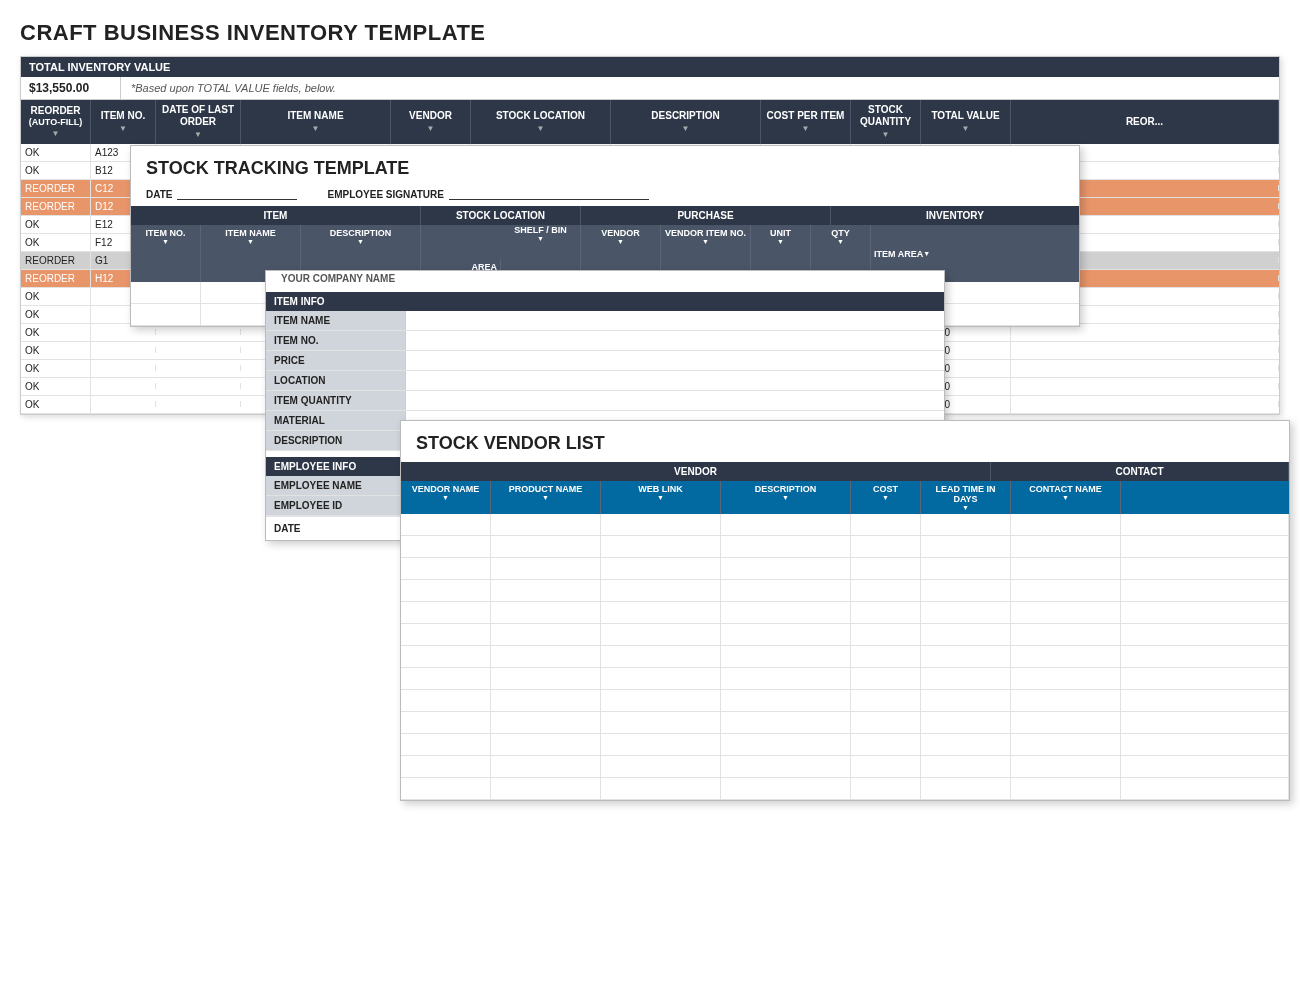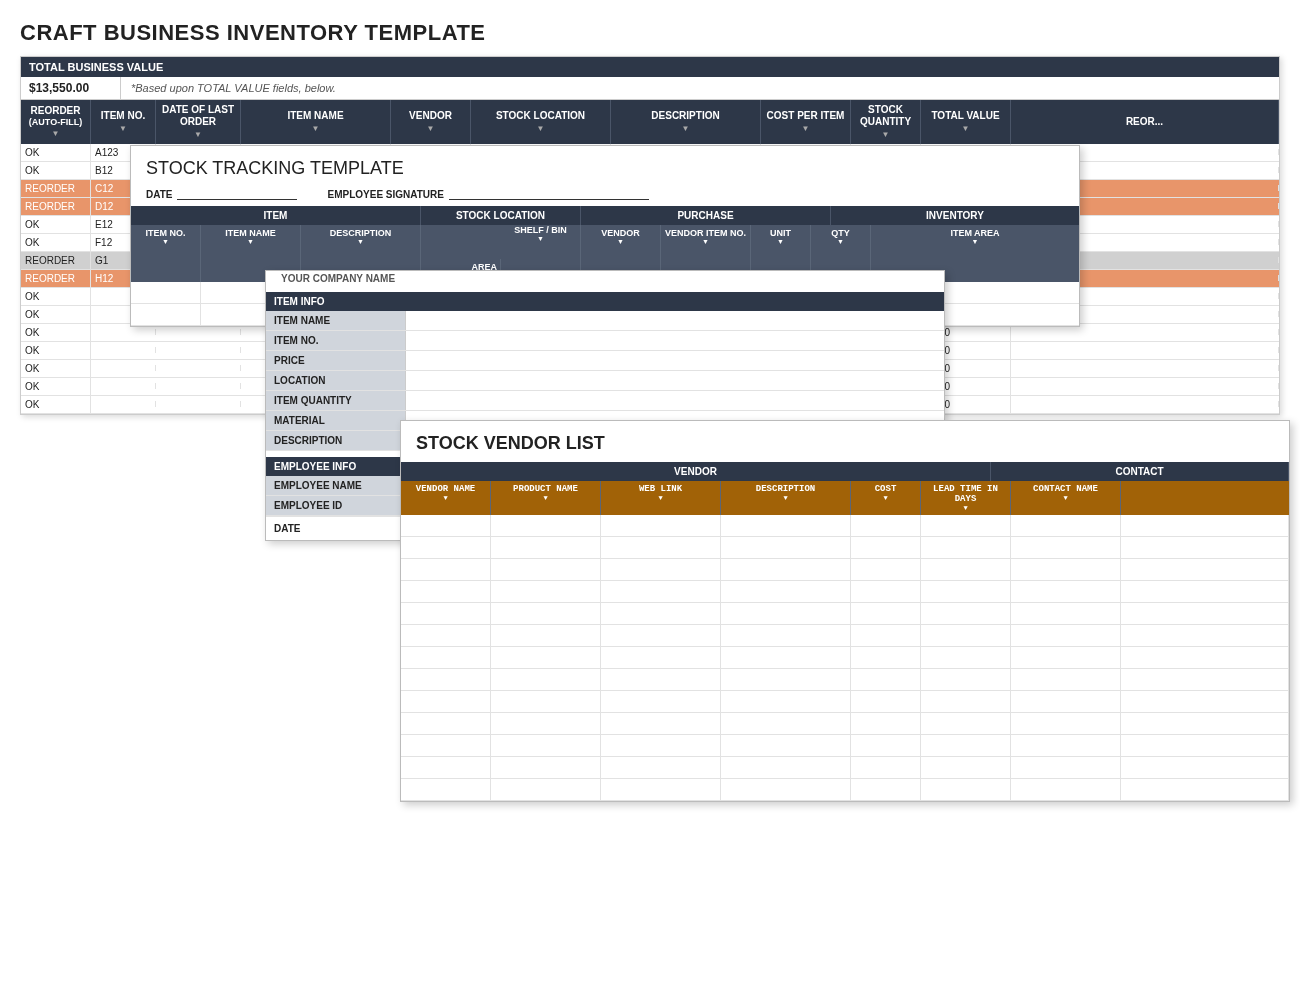--- a/index.html
+++ b/index.html
@@ -134,21 +134,21 @@
       left: 130px;
       background: #fff;
       border: 1px solid #bbb;
       width: 950px;
       box-shadow: 3px 3px 8px rgba(0,0,0,0.2);
       z-index: 10;
     }
 
     .sheet-title {
       font-size: 18px;
-      font-weight: normal;
+      font-weight: bold;
       color: #222;
       padding: 12px 15px 6px 15px;
     }
 
     
     .sheet3 {
       position: absolute;
       top: 270px;
       left: 265px;
       background: #fff;
@@ -232,23 +232,22 @@
       padding: 4px 5px;
       font-weight: bold;
       font-size: 10px;
       text-transform: uppercase;
       border-right: 1px solid #4a5568;
       text-align: center;
     }
 
     .vl-sub-header {
       display: flex;
-      background: #a16207;
+      background: #0369a1;
       color: #fff;
-      font-family: Liberation Mono, monospace;
     }
 
     .vl-sub-cell {
       padding: 3px 4px;
       font-size: 9px;
       font-weight: bold;
       text-transform: uppercase;
       border-right: 1px solid #5a6678;
       text-align: center;
       display: flex;
@@ -272,21 +271,21 @@
 </head>
 <body>
 
 <div class="main-container">
 
   <div class="page-title">CRAFT BUSINESS INVENTORY TEMPLATE</div>
 
   <div class="sheet1">
 
     <div class="total-bar">
-      <span>TOTAL BUSINESS VALUE</span>
+      <span>TOTAL INVENTORY VALUE</span>
     </div>
     <div class="total-value-row">
       <div class="total-value-cell">$13,550.00</div>
       <div class="total-note">*Based upon TOTAL VALUE fields, below.</div>
     </div>
 
     <div class="header-row">
       <div class="header-cell col-reorder">
         <span>REORDER</span>
         <span style="font-size:9px;">(auto-fill)</span>
@@ -584,21 +583,21 @@
         <span class="small-arrow">▼</span>
       </div>
       <div style="width:60px; padding:3px 3px; border-right:1px solid #5a6678; text-align:center; display:flex; flex-direction:column; align-items:center;">
         <span>UNIT</span>
         <span class="small-arrow">▼</span>
       </div>
       <div style="width:60px; padding:3px 3px; border-right:1px solid #5a6678; text-align:center; display:flex; flex-direction:column; align-items:center;">
         <span>QTY</span>
         <span class="small-arrow">▼</span>
       </div>
-      <div style="flex:1; padding:3px 3px; text-align:center; display:flex; flex-direction:column; align-items:center;">
+      <div style="flex:1; padding:3px 3px; text-align:center; display:flex; flex-direction:row; align-items:center;">
         <span>ITEM AREA</span>
         <span class="small-arrow">▼</span>
       </div>
     </div>
 
     <div style="display:flex; border-bottom:1px solid #e2e2e2; height:22px;">
       <div style="width:70px; border-right:1px solid #e2e2e2;"></div>
       <div style="width:100px; border-right:1px solid #e2e2e2;"></div>
       <div style="width:120px; border-right:1px solid #e2e2e2;"></div>
       <div style="width:80px; border-right:1px solid #e2e2e2;"></div>

